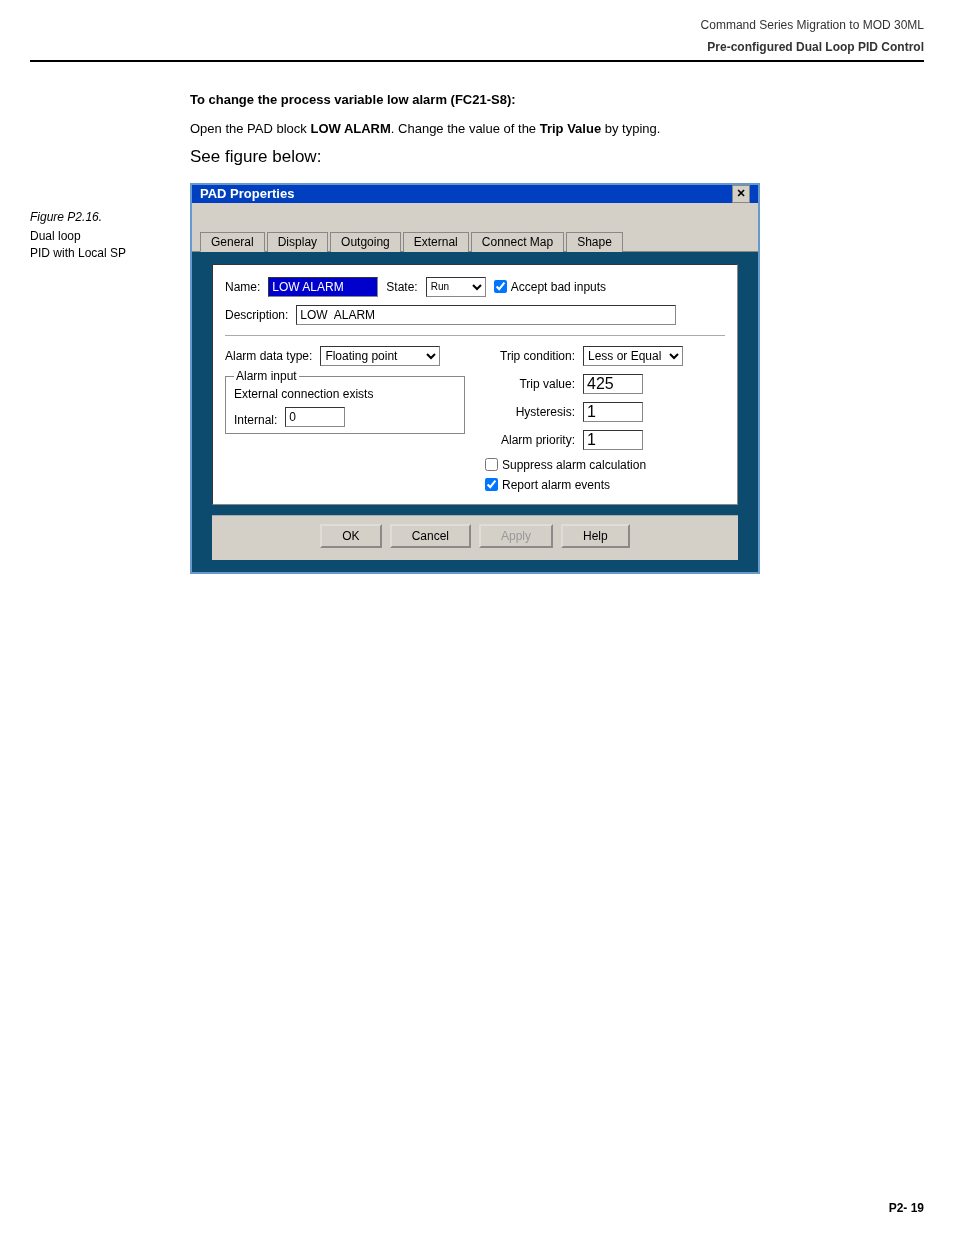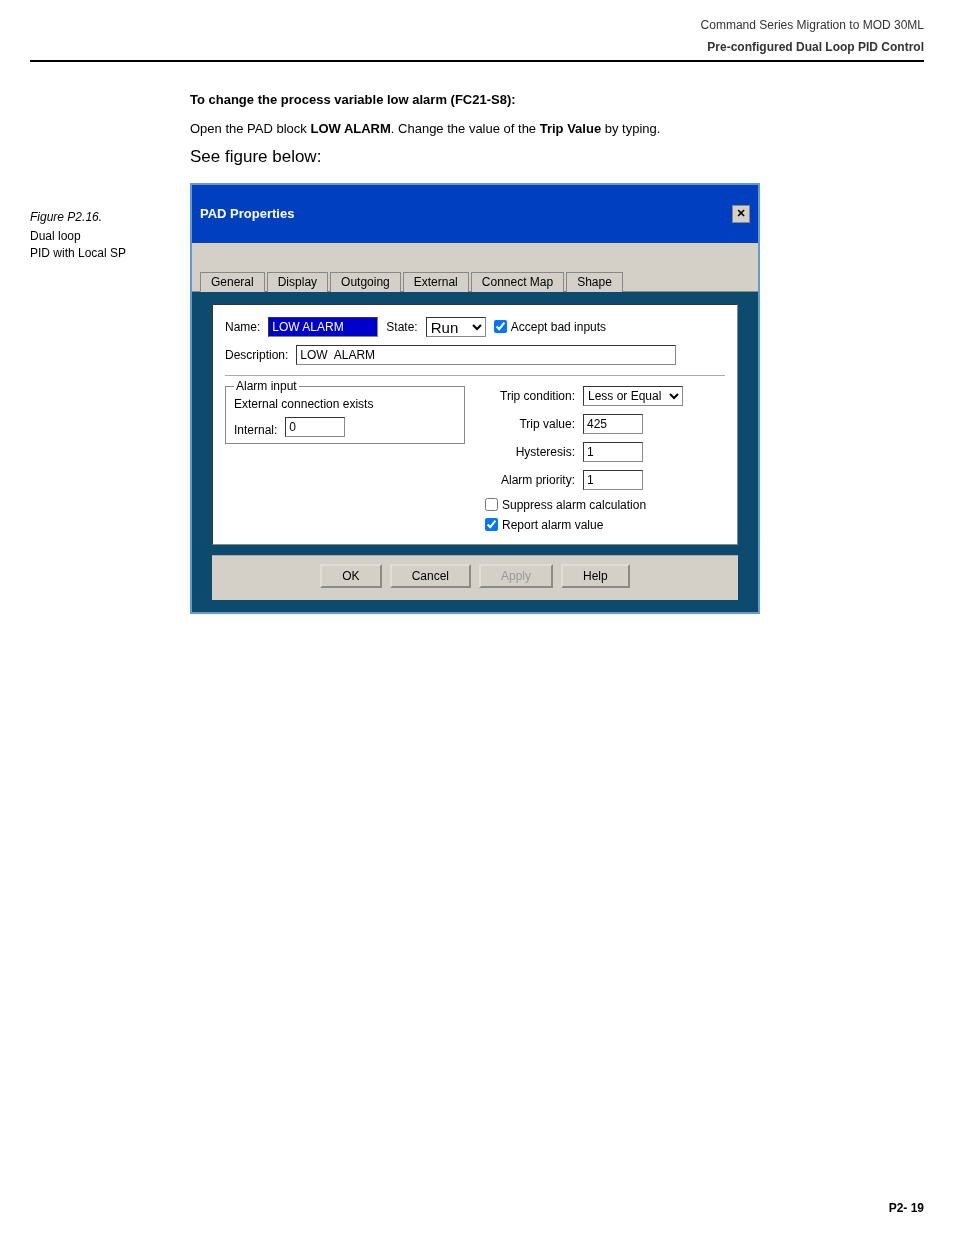--- a/index.html
+++ b/index.html
@@ -88,21 +88,21 @@
       background: #d4d0c8;
       width: 570px;
       font-size: 12px;
     }
 
     .dialog-titlebar {
       background: #0040c0;
       color: #fff;
       font-weight: bold;
       font-size: 13px;
-      padding: 20px 8px;
+      padding: 0 8px;
       display: flex;
       align-items: center;
       justify-content: space-between;
     }
     .dialog-titlebar .title-text {
       font-size: 13px;
       font-weight: bold;
     }
     .dialog-close-btn {
       background: #d4d0c8;
@@ -179,21 +179,21 @@
       background: #0000cc;
       color: #fff;
       width: 110px;
       font-size: 12px;
       padding: 1px 3px;
       height: 20px;
       border: 1px inset #888;
     }
     .state-select {
       width: 60px;
-      font-size: 15px;
+      font-size: 10px;
       height: 20px;
     }
     .checkbox-row {
       display: flex;
       align-items: center;
       gap: 4px;
     }
     .desc-row {
       display: flex;
       align-items: center;
@@ -277,21 +277,21 @@
       width: 90px;
       text-align: right;
     }
     .trip-select {
       font-size: 12px;
       height: 20px;
       width: 100px;
       border: 1px inset #888;
     }
     .trip-input {
-      font-size: 12px;
+      font-size: 16px;
       height: 20px;
       width: 60px;
       border: 1px inset #888;
       padding: 1px 3px;
       background: #fff;
     }
 
     .check-suppress {
       display: flex;
       align-items: center;
@@ -414,20 +414,28 @@
             <span class="form-label">Description:</span>
             <input class="desc-input" type="text" value="LOW  ALARM" style="">
           </div>
 
           <hr class="separator">
 
           <div class="dialog-columns">
 
             <div class="col-left">
 
+              <div class="alarm-type-row">
+                <span class="form-label">Alarm data type:</span>
+                <select class="alarm-type-select">
+                  <option>Floating point</option>
+                  <option>Integer</option>
+                  <option>Boolean</option>
+                </select>
+              </div>
 
               <div class="group-box">
                 <span class="group-box-title">Alarm input</span>
                 <div class="group-content">
                   <div>External connection exists</div>
                   <div class="internal-row">
                     <span class="form-label">Internal:</span>
                     <input class="form-input" type="text" value="0" style="width: 60px;">
                   </div>
                 </div>
@@ -460,21 +468,21 @@
                 <input class="trip-input" type="text" value="1" style="">
               </div>
 
               <div class="check-suppress">
                 <input type="checkbox" style="">
                 <span>Suppress alarm calculation</span>
               </div>
 
               <div class="check-report">
                 <input type="checkbox" checked="" style="">
-                <span>Report alarm value</span>
+                <span>Report alarm events</span>
               </div>
             </div>
           </div>
         </div>
 
         <div class="dialog-buttons">
           <button class="dialog-btn">OK</button>
           <button class="dialog-btn">Cancel</button>
           <button class="dialog-btn disabled" disabled="">Apply</button>
           <button class="dialog-btn">Help</button>

